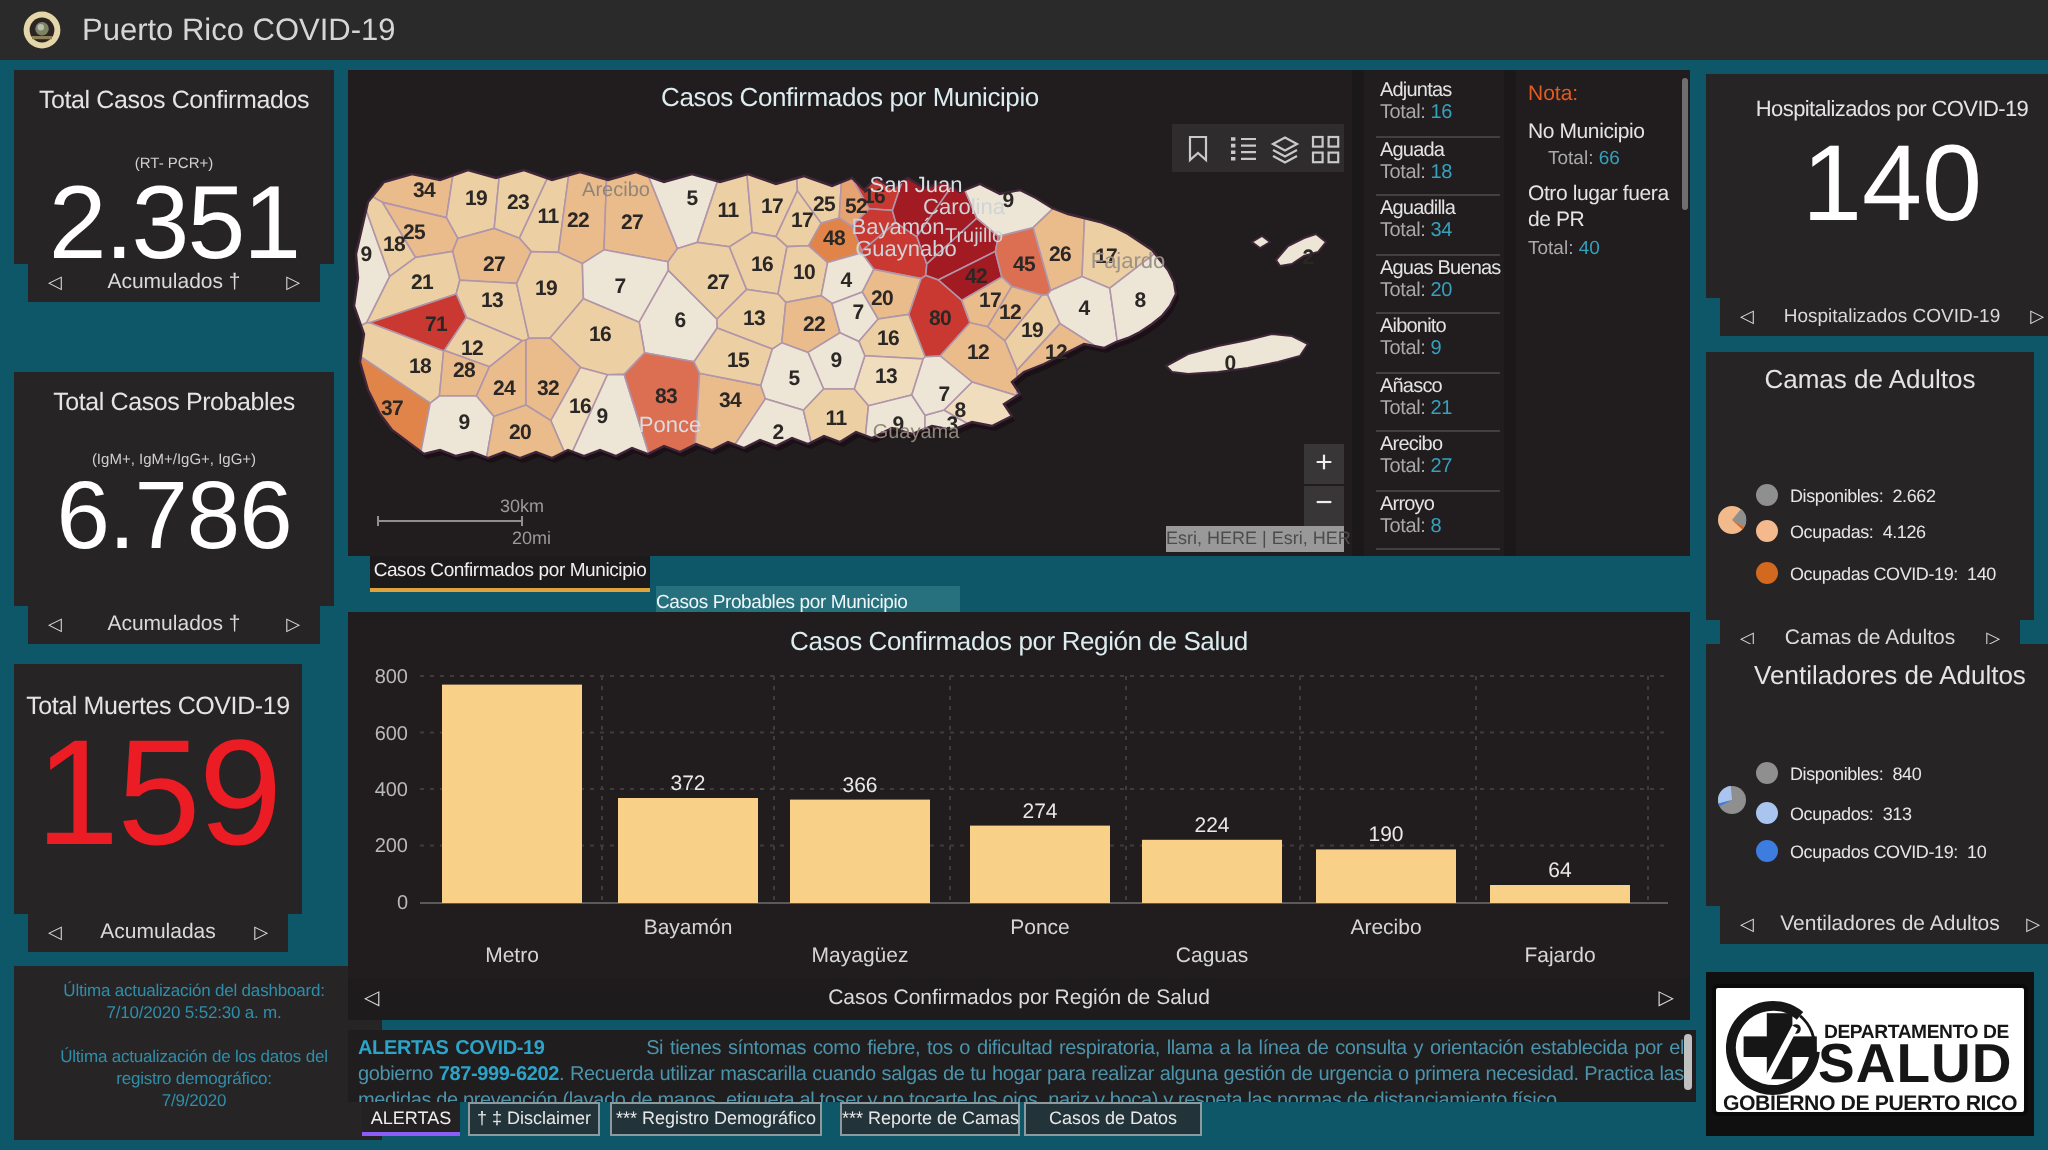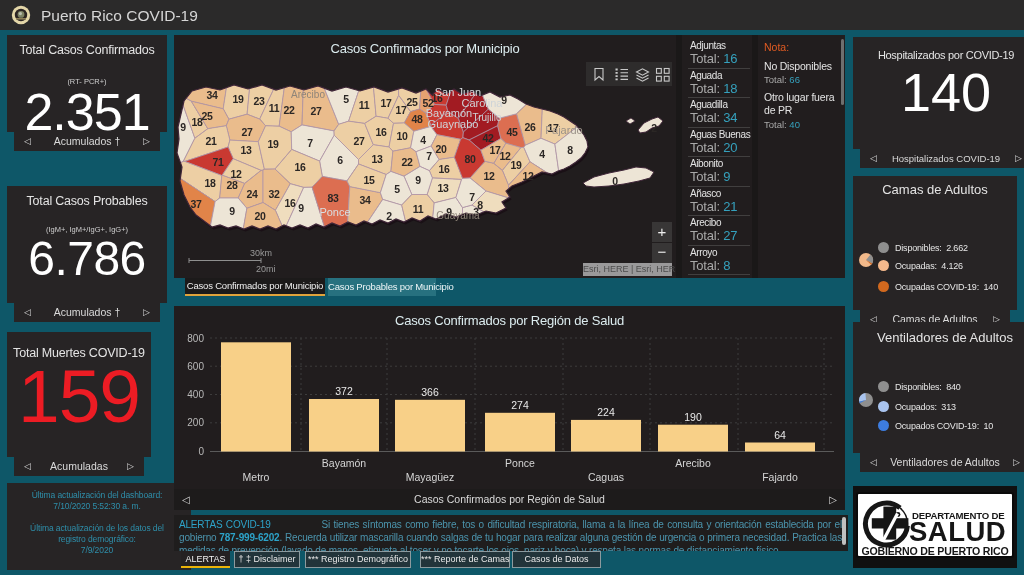--- a/index.html
+++ b/index.html
@@ -11,29 +11,29 @@
 .pcard .bd{position:absolute;left:0;top:0;right:0;bottom:19px;background:#272425}
 .ct{position:absolute;left:0;right:0;text-align:center;color:#e4e4e4;white-space:nowrap}
 .foot{position:absolute;left:7px;right:7px;bottom:0;height:19px;background:#272425;
  color:#dadada;font-size:10.5px;line-height:19px;text-align:center;white-space:nowrap}
 .foot .al{position:absolute;left:10px;top:0;font-size:9px}
 .foot .ar{position:absolute;right:10px;top:0;font-size:9px}
 .bign{position:absolute;left:0;right:0;text-align:center;color:#fff;line-height:1}
 .sub{position:absolute;left:0;right:0;text-align:center;color:#cfcfcf;font-size:7.5px;white-space:nowrap}
 .mn{font:700 10.5px "Liberation Sans",sans-serif;fill:#2b2725;text-anchor:middle;letter-spacing:-0.3px}
 .lrow .nm{color:#e3e3e3;font-size:10px;letter-spacing:-0.4px;white-space:nowrap}
-.lrow .tt{color:#a9a9a9;font-size:13px;letter-spacing:-0.2px;white-space:nowrap}
+.lrow .tt{color:#a9a9a9;font-size:10px;letter-spacing:-0.2px;white-space:nowrap}
 .tv{color:#35a1bd}
 .tick{stroke:#3d3c3c;stroke-dasharray:2 3}
 .lg{position:absolute;left:25px;color:#e6e6e6;font-size:9px;letter-spacing:-0.2px;height:15px;line-height:15px;white-space:nowrap}
 .dot{display:inline-block;width:11px;height:11px;border-radius:50%;margin-right:6px;vertical-align:-2px}
 #btabs{position:absolute;left:0;top:551px;width:1024px;height:24px}
 .btab{position:absolute;top:0;height:17px;background:#22343a;border:1px solid #8c9a9e;
  color:#e8e8e8;font-size:9px;line-height:15px;text-align:center;white-space:nowrap}
-.bact{background:#242122;border:none;border-bottom:2px solid #eab308;line-height:16px;color:#f0f0f0}
+.bact{background:#242122;border:none;border-bottom:2px solid #8b5cf6;line-height:16px;color:#f0f0f0}
 </style></head>
 <body>
 
 <div id="hdr">
  <svg style="position:absolute;left:11px;top:5px" width="20" height="20">
   <circle cx="10" cy="10" r="9.2" fill="#e3d6a8"></circle>
   <circle cx="10" cy="10" r="6.2" fill="#2b2423"></circle>
   <circle cx="10" cy="9.4" r="3.4" fill="#7d8264"></circle>
   <circle cx="9.4" cy="8.6" r="1.6" fill="#b9bfae"></circle>
   <path d="M5 13 h10 v1.6 h-10z" fill="#8d7f57"></path>
@@ -305,29 +305,29 @@
       <div style="position:absolute;left:6px;right:2px;top:209.5px;height:1px;background:#413f3f"></div>
       <div class="lrow" style="position:absolute;left:8px;top:211.5px">
         <div class="nm">Arroyo</div>
         <div class="tt">Total: <span class="tv">8</span></div>
       </div>
       <div style="position:absolute;left:6px;right:2px;top:239.0px;height:1px;background:#413f3f"></div>
     </div>
  <div style="position:absolute;left:578px;top:0;width:6px;height:243px;background:#1a1818"></div>
  <div style="position:absolute;left:584px;top:0;width:87px;height:243px">
   <div style="position:absolute;left:6px;top:6px;color:#e25b22;font-size:10.5px;font-weight:400">Nota:</div>
-  <div style="position:absolute;left:6px;top:25px;color:#e3e3e3;font-size:10.5px;letter-spacing:-0.2px;white-space:nowrap">No Disponibles</div>
-  <div style="position:absolute;left:6px;top:39px;color:#a9a9a9;font-size:9.5px;white-space:nowrap">Total: <span class="tv">66</span></div>
+  <div style="position:absolute;left:6px;top:25px;color:#e3e3e3;font-size:10.5px;letter-spacing:-0.2px;white-space:nowrap">No Municipio</div>
+  <div style="position:absolute;left:16px;top:39px;color:#a9a9a9;font-size:9.5px;white-space:nowrap">Total: <span class="tv">66</span></div>
   <div style="position:absolute;left:6px;top:56px;color:#e3e3e3;font-size:10.5px;letter-spacing:-0.2px;line-height:13px;white-space:nowrap">Otro lugar fuera<br>de PR</div>
   <div style="position:absolute;left:6px;top:84px;color:#a9a9a9;font-size:9.5px;white-space:nowrap">Total: <span class="tv">40</span></div>
   <div style="position:absolute;right:1px;top:4px;width:3px;height:66px;background:#6f6f6f;border-radius:2px"></div>
  </div>
 </div>
 <div style="position:absolute;left:185px;top:278px;width:140px;height:18px;background:#1c1a1a;color:#efefef;font-size:9.5px;letter-spacing:-0.2px;line-height:16px;text-align:center;border-bottom:2px solid #e0a33c;white-space:nowrap">Casos Confirmados por Municipio</div>
-<div style="position:absolute;left:328px;top:278px;width:108px;height:18px;background:#27717f;color:#eef6f7;font-size:9.5px;letter-spacing:-0.2px;line-height:18px;text-align:left;white-space:nowrap">Casos Probables por Municipio</div>
+<div style="position:absolute;left:328px;top:293px;width:152px;height:18px;background:#27717f;color:#eef6f7;font-size:9.5px;letter-spacing:-0.2px;line-height:18px;text-align:left;white-space:nowrap">Casos Probables por Municipio</div>
 
 <div class="card" style="left:174px;top:306px;width:671px;height:204px;background:#211d1e">
  <div class="ct" style="top:7px;font-size:13px;color:#dcecef;letter-spacing:-0.2px">Casos Confirmados por Región de Salud</div>
  <svg width="671" height="183" style="position:absolute;left:0;top:0">
       <line x1="36" y1="32.0" x2="660" y2="32.0" class="tick"></line>
       <line x1="36" y1="60.2" x2="660" y2="60.2" class="tick"></line>
       <line x1="36" y1="88.5" x2="660" y2="88.5" class="tick"></line>
       <line x1="36" y1="116.8" x2="660" y2="116.8" class="tick"></line>
       <line x1="127" y1="32" x2="127" y2="145" class="tick"></line>
       <line x1="213" y1="32" x2="213" y2="145" class="tick"></line>
@@ -363,21 +363,21 @@
       <text x="519" y="161" fill="#d5d5d5" font-size="10.5" text-anchor="middle" font-family="Liberation Sans">Arecibo</text>
       <text x="606" y="175" fill="#d5d5d5" font-size="10.5" text-anchor="middle" font-family="Liberation Sans">Fajardo</text>
     </svg>
  <div style="position:absolute;left:0;right:0;bottom:0;height:21px;background:#1d1b1b;color:#dadada;font-size:10.5px;line-height:21px;text-align:center">Casos Confirmados por Región de Salud
   <span style="position:absolute;left:8px;font-size:10px">◁</span><span style="position:absolute;right:8px;font-size:10px">▷</span>
  </div>
 </div>
 
 <div style="position:absolute;left:174px;top:515px;width:674px;height:36px;background:#1f1d1d;overflow:hidden">
  <div style="position:absolute;left:5px;top:3px;width:663px;font-size:10px;letter-spacing:-0.18px;line-height:13px;color:#4b94ad;text-align:justify">
-  <span style="color:#2da3c9;font-weight:400">ALERTAS COVID-19</span>
+  <span style="color:#2da3c9;font-weight:700">ALERTAS COVID-19</span>
   <span style="display:inline-block;width:44px"></span>
   Si tienes síntomas como fiebre, tos o dificultad respiratoria, llama a la línea de consulta y orientación establecida por el gobierno <b style="color:#2da3c9">787-999-6202</b>. Recuerda utilizar mascarilla cuando salgas de tu hogar para realizar alguna gestión de urgencia o primera necesidad. Practica las medidas de prevención (lavado de manos, etiqueta al toser y no tocarte los ojos, nariz y boca) y respeta las normas de distanciamiento físico.
  </div>
  <div style="position:absolute;right:2px;top:2px;width:4px;height:28px;background:#c0c0c0;border-radius:2px"></div>
 </div>
 <div id="btabs">
  <div class="btab bact" style="left:181px;width:49px">ALERTAS</div>
  <div class="btab" style="left:234px;width:66px">† ‡ Disclaimer</div>
  <div class="btab" style="left:305px;width:106px">*** Registro Demográfico</div>
  <div class="btab" style="left:420px;width:90px">*** Reporte de Camas</div>

